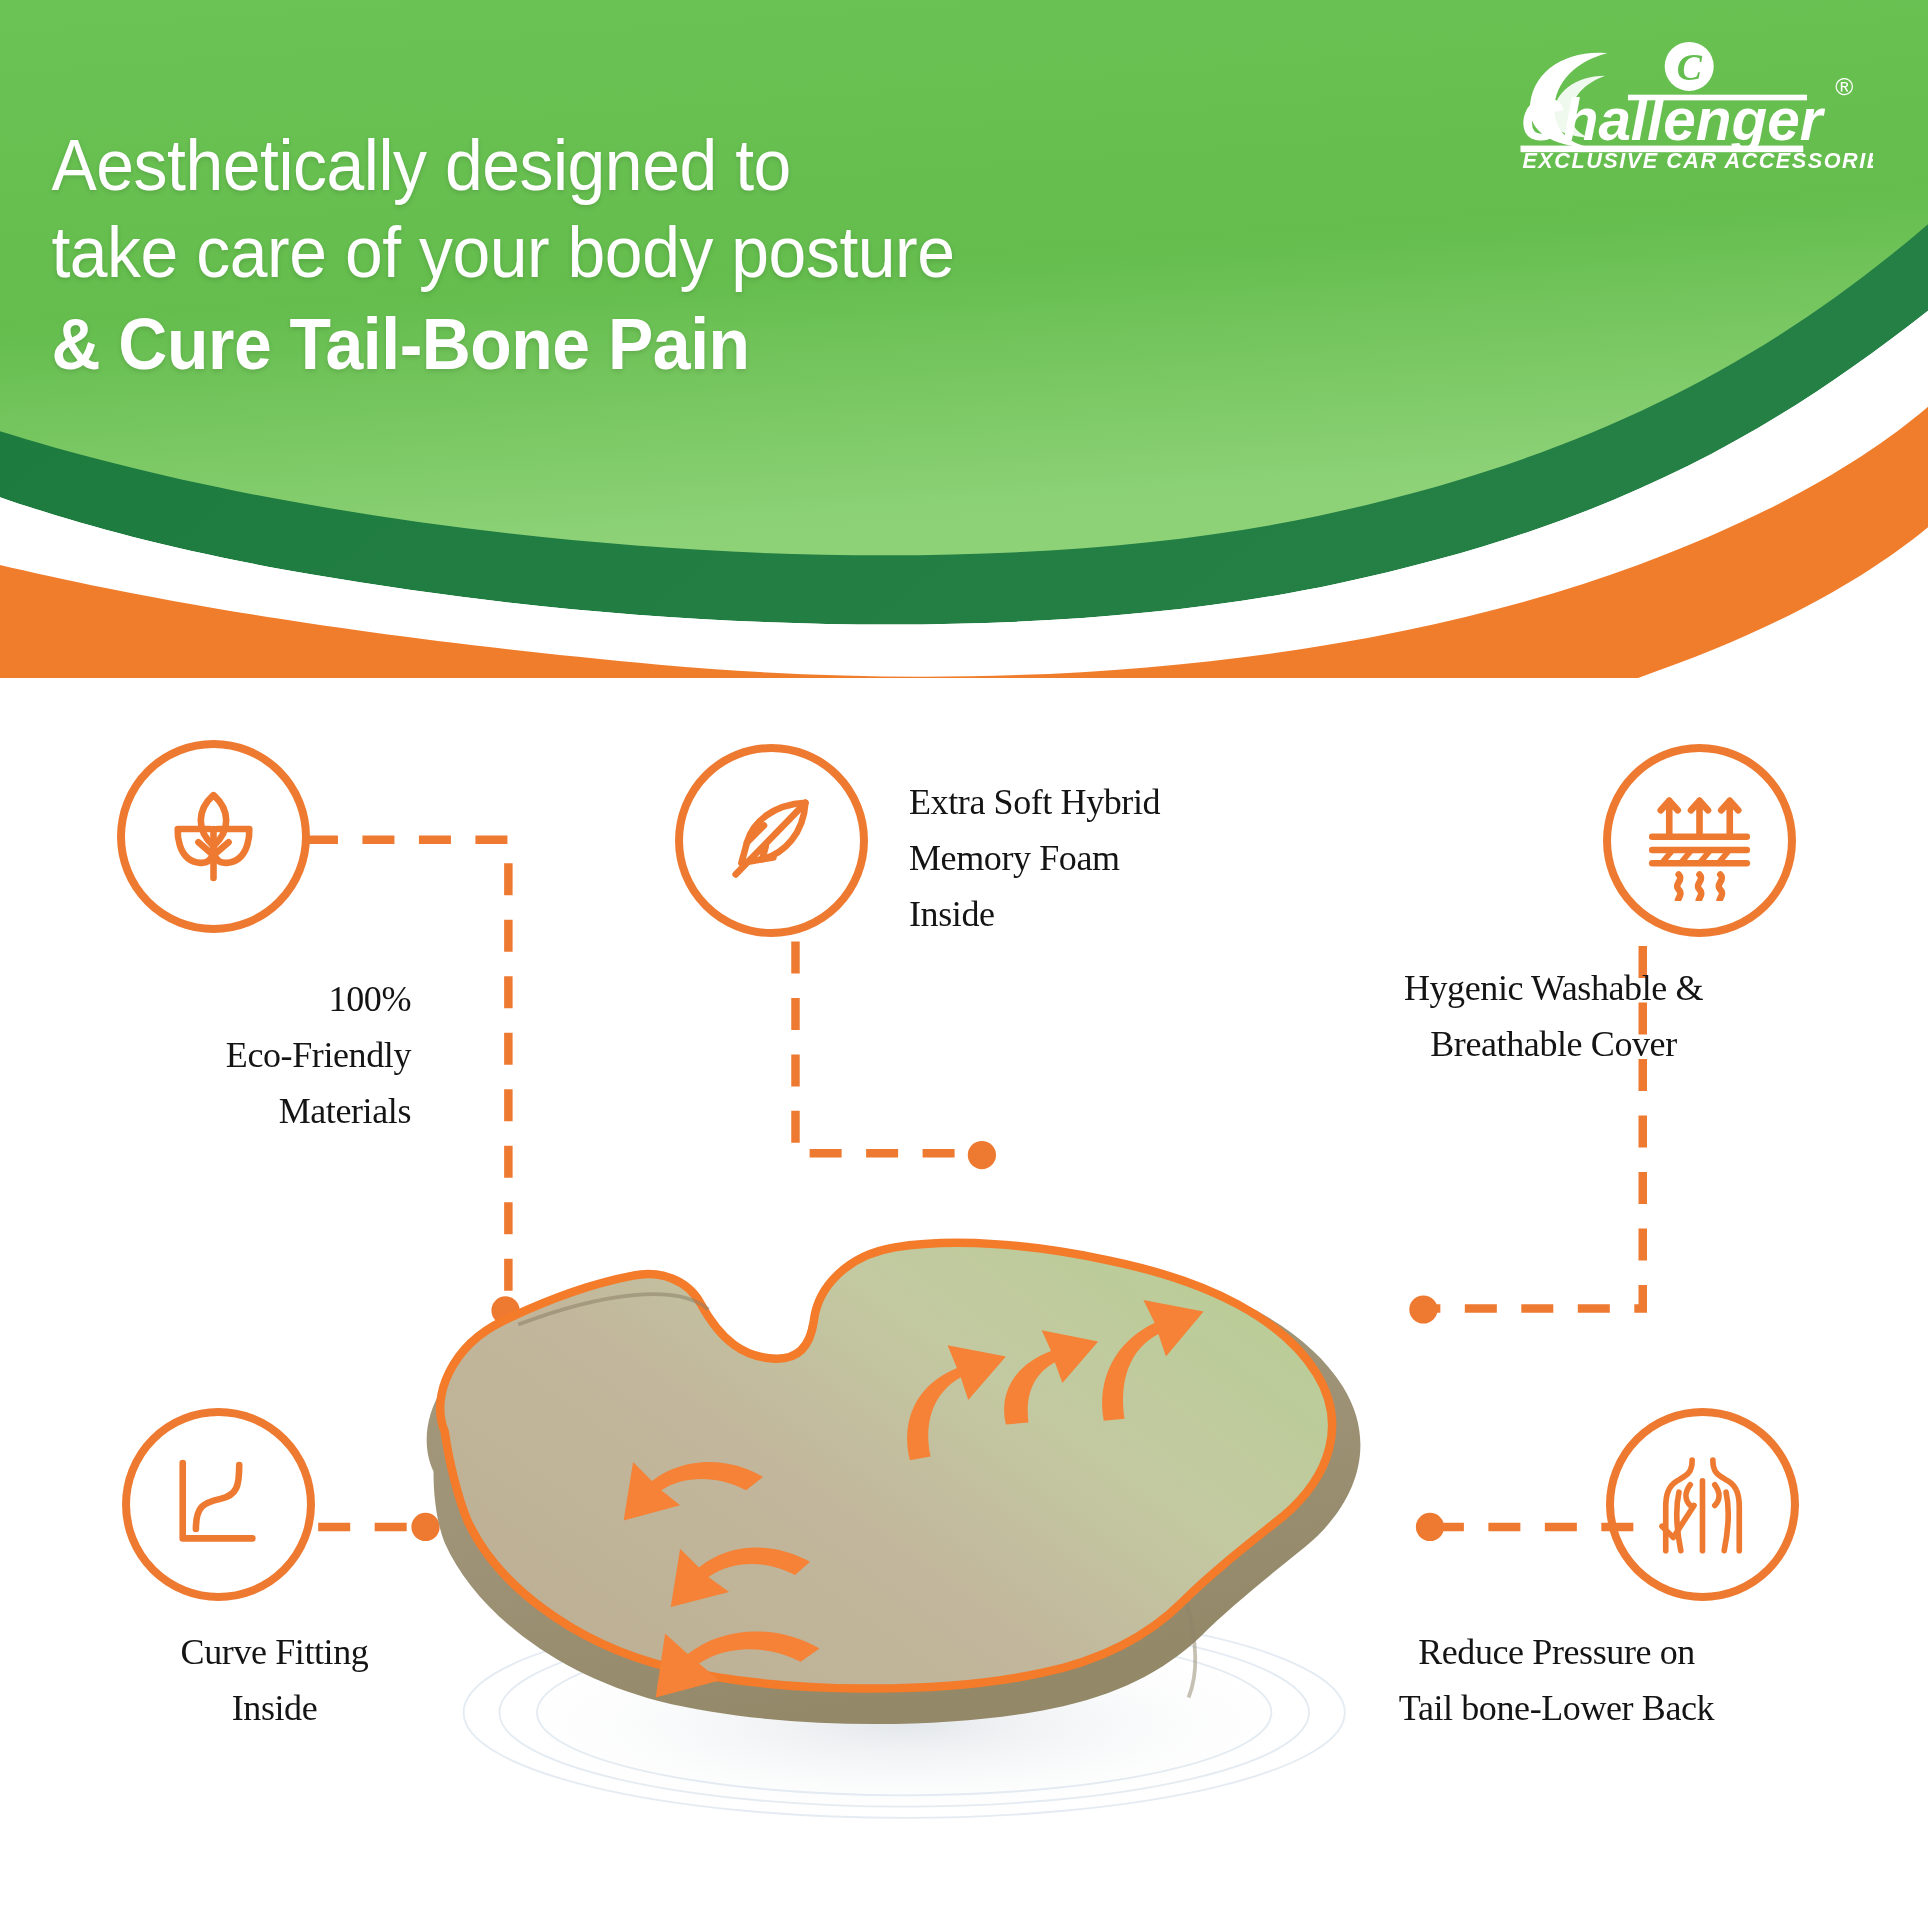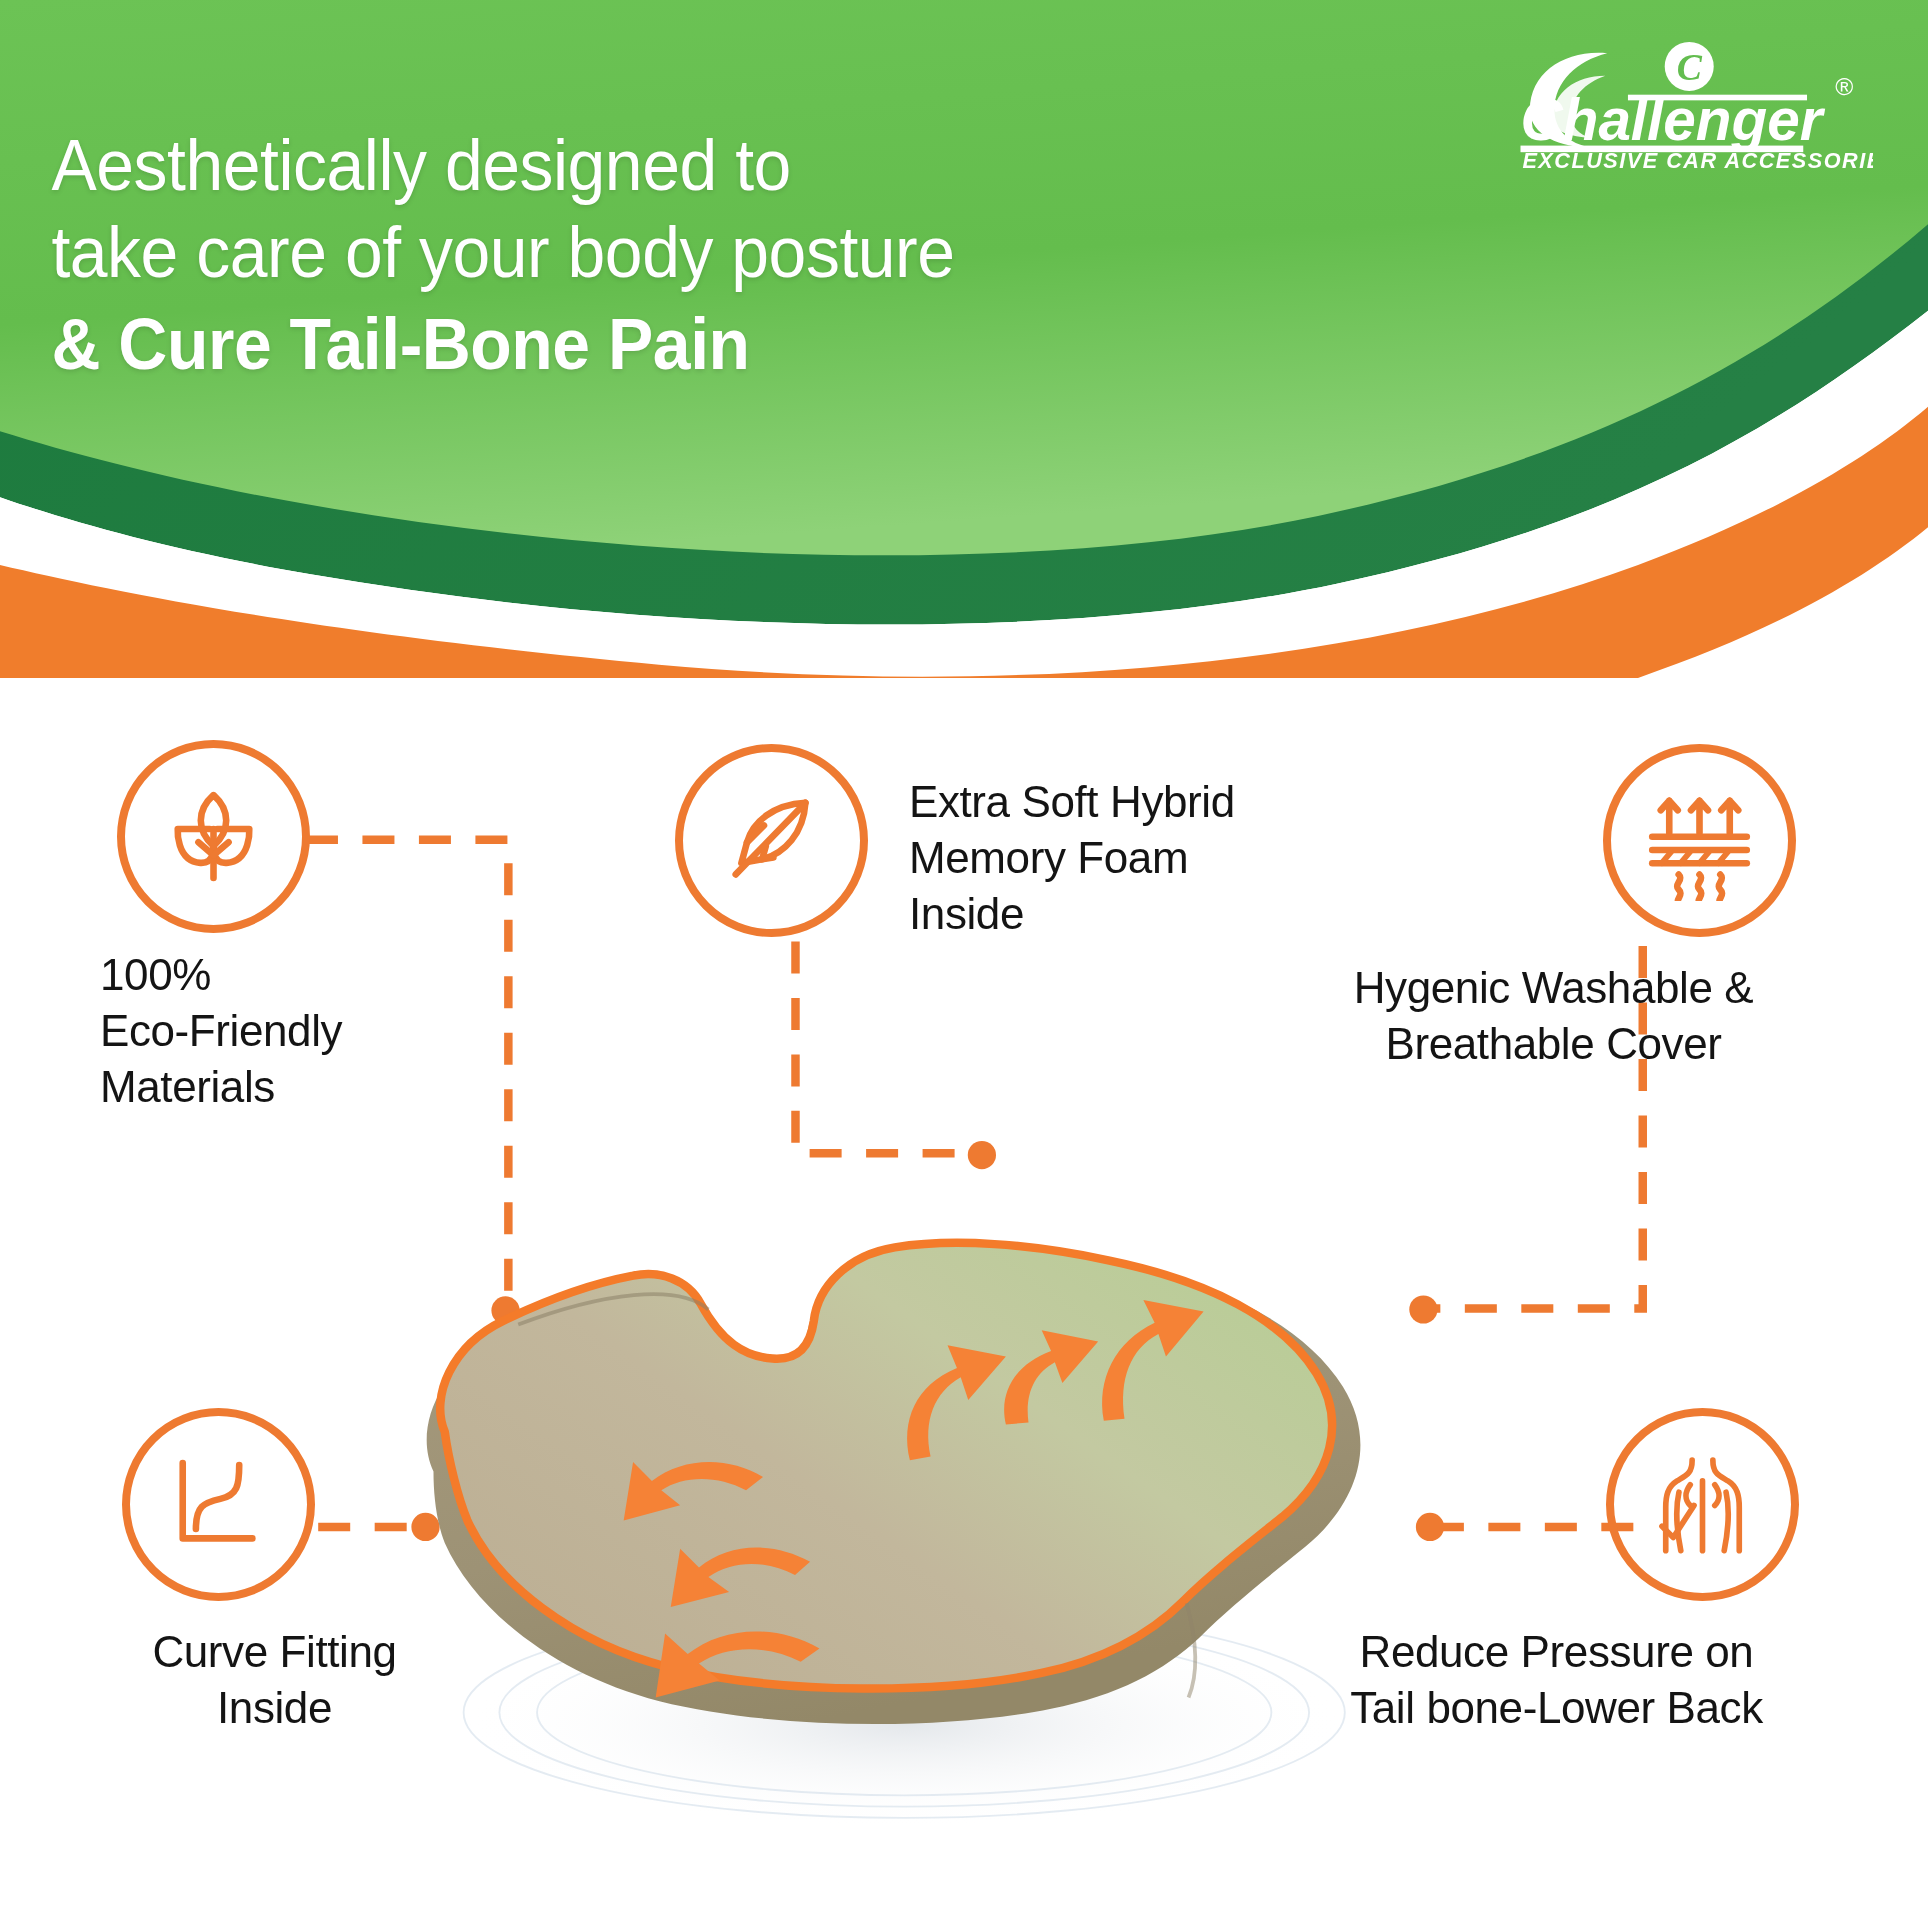--- a/index.html
+++ b/index.html
@@ -43,27 +43,27 @@
 
   
   .feature{position:absolute;z-index:5;}
   .icon-circle{
     width:193px;height:193px;border-radius:50%;
     border:8.5px solid #ee7a31;box-sizing:border-box;
     display:flex;align-items:center;justify-content:center;
     background:transparent;
   }
   .feat-label{
-    color:#141414;font-size:44px;line-height:56px;font-weight:400;
-    letter-spacing:-0.4px;white-space:pre-line;
+    color:#141414;font-size:36px;line-height:56px;font-weight:400;
+    letter-spacing:-0.4px;white-space:pre-line;font-family:Liberation Serif, serif;
   }
 
   .f-eco{left:100px;top:740px;width:311px;}
   .f-eco .icon-circle{margin-left:17px;}
-  .f-eco .feat-label{margin-top:14px;text-align:left;width:311px;}
+  .f-eco .feat-label{margin-top:38px;text-align:right;width:311px;}
 
   .f-foam{left:675px;top:744px;width:659px;display:flex;align-items:flex-start;}
   .f-foam .icon-circle{flex:0 0 193px;}
   .f-foam .feat-label{margin-left:41px;margin-top:30px;text-align:left;}
 
   .f-cover{left:1544px;top:744px;width:358px;}
   .f-cover .icon-circle{margin-left:59px;}
   .f-cover .feat-label{margin-top:22.6px;text-align:center;width:697px;margin-left:-339px;}
 
   .f-curve{left:105px;top:1408px;width:311px;}

